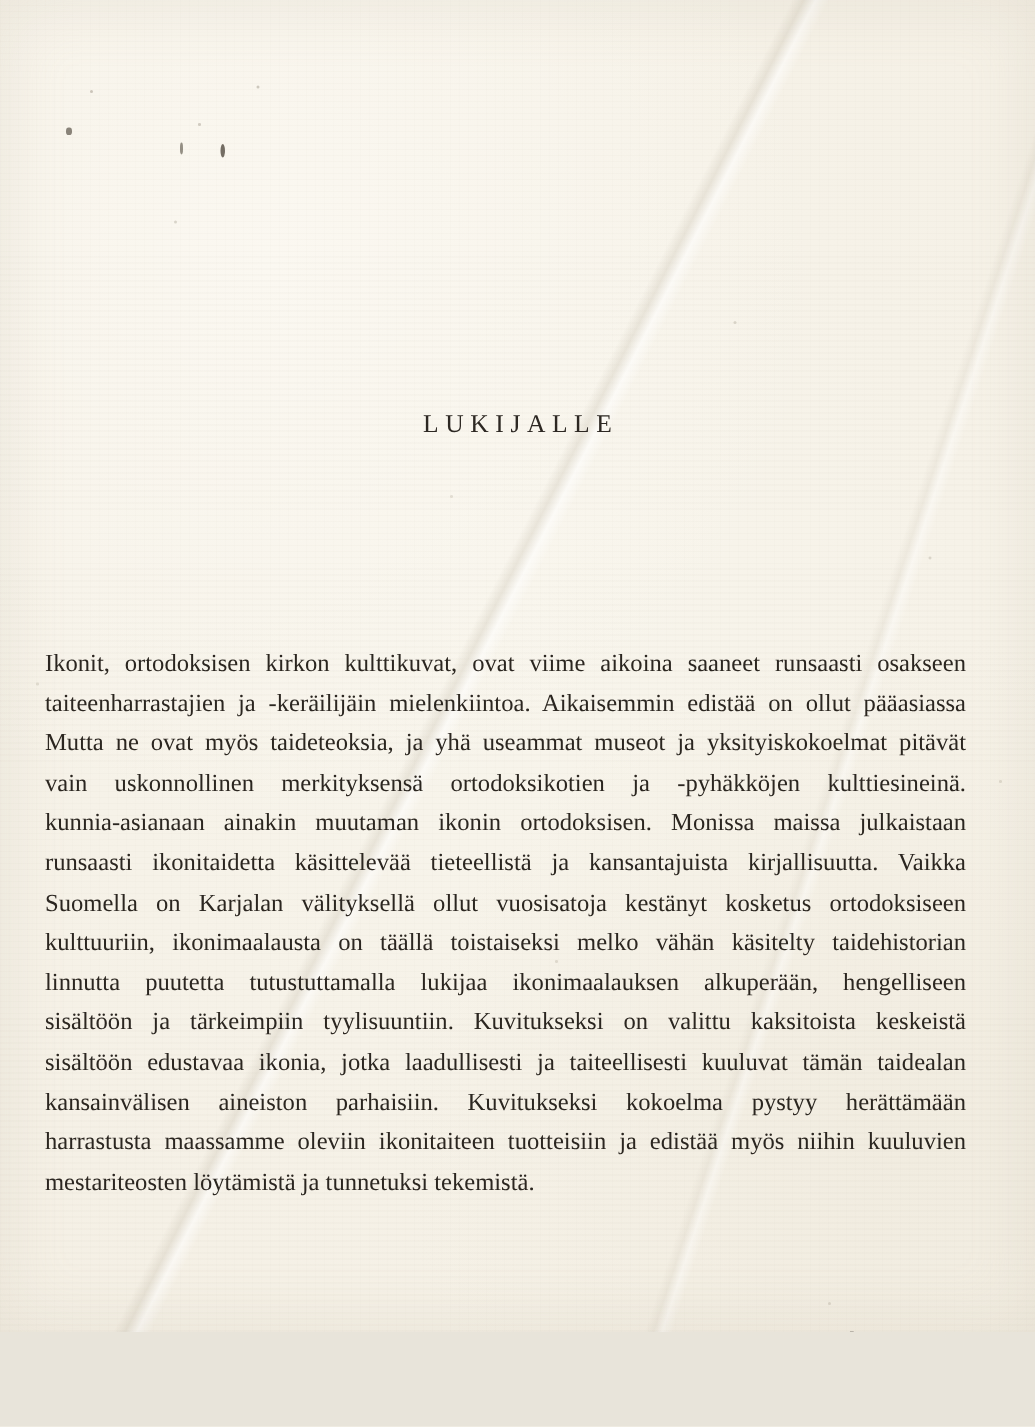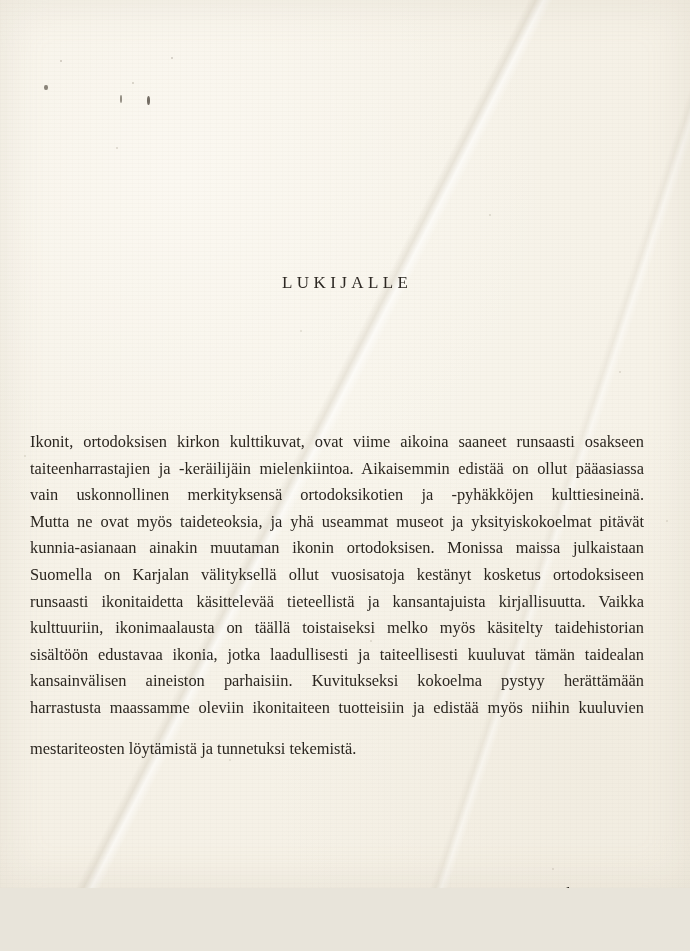--- a/index.html
+++ b/index.html
@@ -75,21 +75,20 @@
   .bodyblock .ln {
     display: block;
     text-align: justify;
     text-align-last: justify;
     white-space: pre;
   }
 
   
   .bodyblock .ln.last {
     text-align-last: left;
-    margin-top: 14px;
   }
 
   
   .signature {
     position: absolute;
     left: 44px;
     width: 614px;
     top: 884px;
     text-align: right;
     font-family: "Liberation Serif", "DejaVu Serif", serif;
@@ -122,26 +121,28 @@
       <div class="speck" style="left: 666px; top: 520px; width: 1.8px; height: 1.8px; background: rgba(128, 118, 98, 0.2);"></div>
       <div class="speck" style="left: 300px; top: 330px; width: 1.6px; height: 1.6px; background: rgba(132, 122, 102, 0.18);"></div>
     </div>
 
   <h1 class="title">LUKIJALLE</h1>
 
   <div class="bodyblock">
     <p id="body-lines">
         <span class="ln">Ikonit, ortodoksisen kirkon kulttikuvat, ovat viime aikoina saaneet runsaasti osakseen</span>
         <span class="ln">taiteenharrastajien ja -keräilijäin mielenkiintoa. Aikaisemmin edistää on ollut pääasiassa</span>
+        <span class="ln">Mutta ne ovat myös taideteoksia, ja yhä useammat museot ja yksityiskokoelmat pitävät</span>
         <span class="ln">vain uskonnollinen merkityksensä ortodoksikotien ja -pyhäkköjen kulttiesineinä.</span>
-        <span class="ln">Mutta ne ovat myös taideteoksia, ja yhä useammat museot ja yksityiskokoelmat pitävät</span>
         <span class="ln">kunnia-asianaan ainakin muutaman ikonin ortodoksisen. Monissa maissa julkaistaan</span>
+        <span class="ln">runsaasti ikonitaidetta käsittelevää tieteellistä ja kansantajuista kirjallisuutta. Vaikka</span>
         <span class="ln">Suomella on Karjalan välityksellä ollut vuosisatoja kestänyt kosketus ortodoksiseen</span>
-        <span class="ln">runsaasti ikonitaidetta käsittelevää tieteellistä ja kansantajuista kirjallisuutta. Vaikka</span>
-        <span class="ln">kulttuuriin, ikonimaalausta on täällä toistaiseksi melko myös käsitelty taidehistorian</span>
+        <span class="ln">kulttuuriin, ikonimaalausta on täällä toistaiseksi melko vähän käsitelty taidehistorian</span>
+        <span class="ln">linnutta puutetta tutustuttamalla lukijaa ikonimaalauksen alkuperään, hengelliseen</span>
+        <span class="ln">sisältöön ja tärkeimpiin tyylisuuntiin. Kuvitukseksi on valittu kaksitoista keskeistä</span>
         <span class="ln">sisältöön edustavaa ikonia, jotka laadullisesti ja taiteellisesti kuuluvat tämän taidealan</span>
         <span class="ln">kansainvälisen aineiston parhaisiin. Kuvitukseksi kokoelma pystyy herättämään</span>
         <span class="ln">harrastusta maassamme oleviin ikonitaiteen tuotteisiin ja edistää myös niihin kuuluvien</span>
         <span class="ln last">mestariteosten löytämistä ja tunnetuksi tekemistä.</span>
       </p>
   </div>
 
   <div class="signature">Aune Jääskinen</div>
 
 </div>

